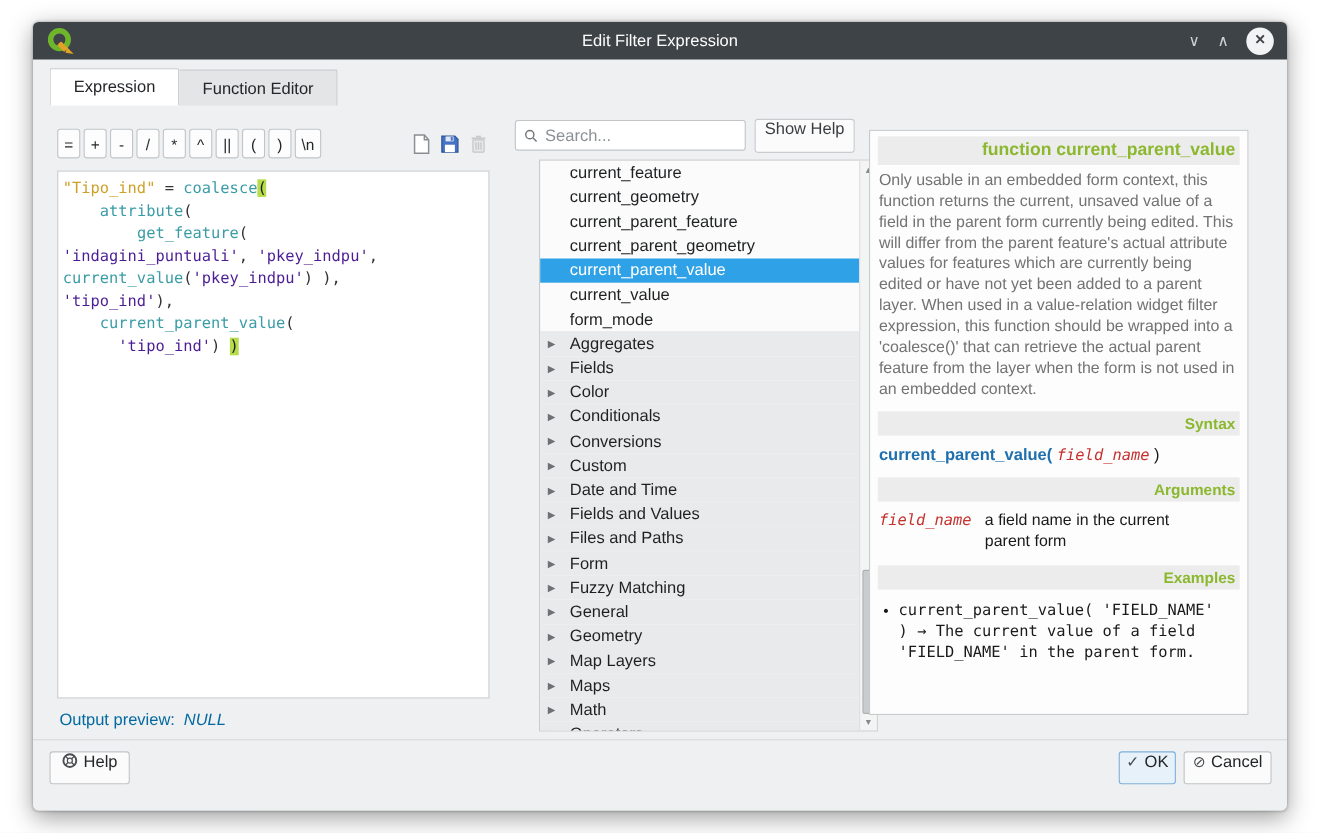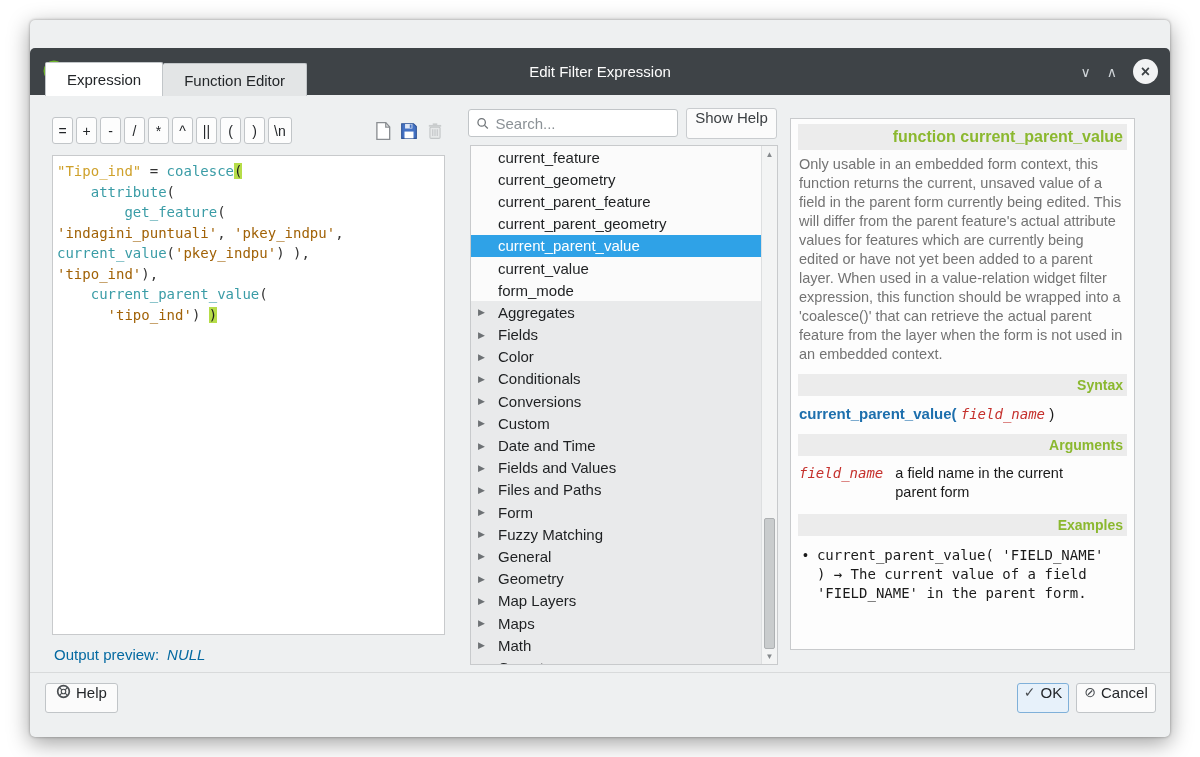--- a/index.html
+++ b/index.html
@@ -10,23 +10,23 @@
     position:relative; overflow:hidden;
     color:#232629;
   }
   .dialog {
     position:absolute; left:30px; top:20px; width:1140px; height:717px;
     background:#eef0f1; border-radius:5px;
     box-shadow:0 6px 22px rgba(0,0,0,.38), 0 0 3px rgba(0,0,0,.35);
   }
   
   .titlebar {
-    position:absolute; left:0; top:0; right:0; height:47px;
+    position:absolute; left:0; top:0; right:0; height:34px;
     background:#3e4347; border-radius:5px 5px 0 0;
-    display:flex; align-items:center; padding:0 12px;margin-top:28px;
+    display:flex; align-items:center; padding:0 12px;
   }
   .qgis-logo { width:26px; height:26px; flex:0 0 auto; }
   .win-title {
     position:absolute; left:0; right:0; text-align:center;
     color:#fdfdfd; font-size:15px;
   }
   .win-controls { margin-left:auto; display:flex; align-items:center; gap:16px; z-index:2; }
   .win-glyph { color:#ced3d7; font-size:14px; line-height:1; cursor:default; }
   .close-circle {
     width:25px; height:25px; border-radius:50%; background:#f2f3f4;
@@ -57,21 +57,21 @@
     border-radius:3px; display:flex; align-items:center; justify-content:center; cursor:pointer;
   }
   .code {
     position:absolute; left:22px; top:135px; width:393px; height:480px;
     background:#ffffff; border:1px solid #c8cacc;
     font-family:"DejaVu Sans Mono", monospace; font-size:14px; line-height:20.5px;
     padding:5px 4px; white-space:pre; overflow:hidden;
   }
   .tok-field { color:#cfa12b; }
   .tok-fn    { color:#3a9ca6; }
-  .tok-str   { color:#a16207; }
+  .tok-str   { color:#4c1d95; }
   .tok-op    { color:#333333; }
   .tok-hl    { background:#b6dd49; color:#1d1d1d; }
   .output { position:absolute; left:24px; top:626px; font-size:15px; color:#0369a1; }
   .output .val { font-style:italic; margin-left:8px; }
   
   .search-box {
     position:absolute; left:438px; top:89px; width:210px; height:28px;
     background:#ffffff; border:1px solid #c1c5c8; border-radius:3px;
     display:flex; align-items:center; padding:0 7px; gap:6px;
   }
@@ -80,21 +80,21 @@
     font-family:"Liberation Sans",sans-serif; background:transparent;
   }
   .search-box input::placeholder { color:#8b9196; }
   .show-help-btn {
     position:absolute; left:656px; top:88px; width:91px; height:31px;
     background:#fbfbfb; border:1px solid #c9cccf; border-radius:3px;
     font-size:15px; color:#3a3e41; display:flex; align-items:flex-start; justify-content:center;
     cursor:pointer;
   }
   .flist {
-    position:absolute; left:440px; top:125px; width:308px; height:520px;
+    position:absolute; left:460px; top:125px; width:308px; height:520px;
     background:#fbfbfb; border:1px solid #c8cacc; overflow:hidden;
   }
   .flist-rows { position:absolute; left:0; top:0; right:16px; bottom:0; overflow:hidden; }
   .row {
     height:22.2px; display:flex; align-items:center;
     font-size:15px; color:#1e2022; padding-left:27px; cursor:pointer; white-space:nowrap;
   }
   .row.group { background:#e9eaeb; padding-left:7px; }
   .row .arrow { width:20px; color:#6d7control174; font-size:9px; color:#6d7174; }
   .row.selected { background:#2fa2e7; color:#ffffff; }

